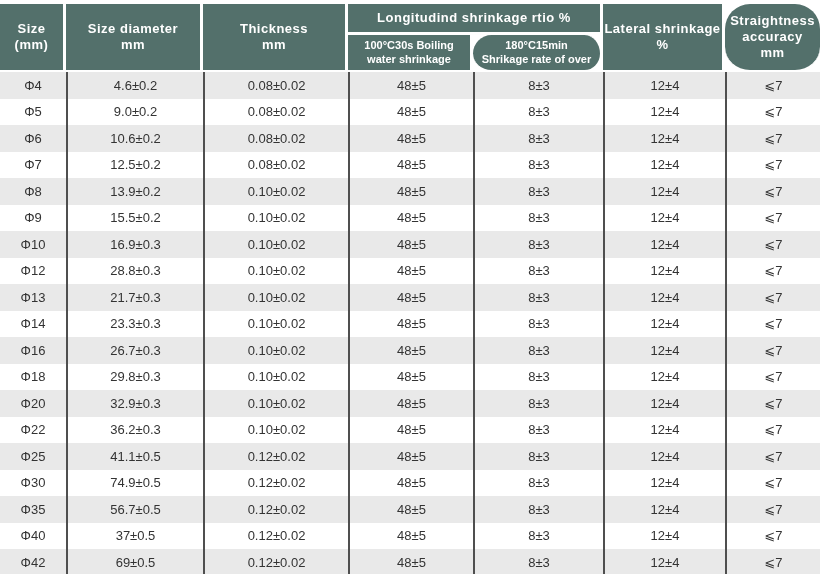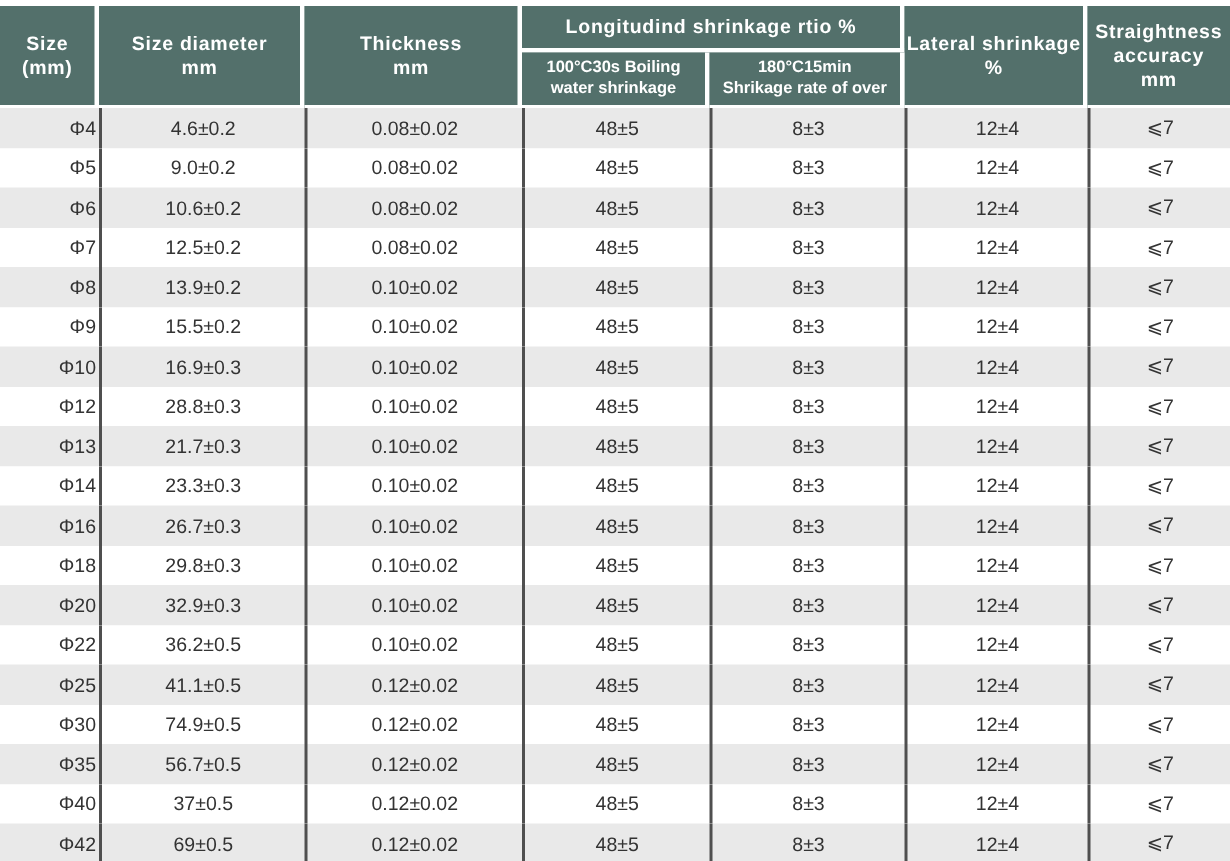--- a/index.html
+++ b/index.html
@@ -35,36 +35,36 @@
     font-size:13px;
     letter-spacing:0.5px;
     text-align:center;
     vertical-align:middle;
     white-space:pre-line;
     line-height:1.25;
     padding:2px 1px;
     border-right:3px solid var(--gap);
     border-bottom:2px solid var(--gap);
   }
-  thead th:last-child{border-right:none;}
+  thead th:last-child{border-right:none;border-radius:25px;}
   thead th.group{border-bottom:3px solid var(--gap);}
   thead th.sub{font-size:11px;letter-spacing:0;border-bottom:2px solid var(--gap);}
   thead th.sub-last{border-right:3px solid var(--gap);}
   thead tr.h1 th{height:24px;}
   thead tr.h2 th{height:31px;}
   tbody td{
     height:26.5px;
     text-align:center;
     vertical-align:middle;
     font-size:13px;
     color:var(--body_text);
     border-left:2px solid var(--divider);
     padding:0 2px;
   }
-  tbody td:first-child{border-left:none;text-align:right;}
+  tbody td:first-child{border-left:none;}
   tbody tr:nth-child(odd) td{background:var(--row_alt_bg);}
   tbody tr:nth-child(even) td{background:var(--row_bg);}
 </style>
 </head>
 <body>
 
 <div class="table-wrap">
   <table>
     <colgroup>
       <col style="width:66px">
@@ -210,21 +210,21 @@
           <td>Φ20</td>
           <td>32.9±0.3</td>
           <td>0.10±0.02</td>
           <td>48±5</td>
           <td>8±3</td>
           <td>12±4</td>
           <td>⩽7</td>
         </tr>
         <tr>
           <td>Φ22</td>
-          <td>36.2±0.5</td>
+          <td>36.2±0.3</td>
           <td>0.10±0.02</td>
           <td>48±5</td>
           <td>8±3</td>
           <td>12±4</td>
           <td>⩽7</td>
         </tr>
         <tr>
           <td>Φ25</td>
           <td>41.1±0.5</td>
           <td>0.12±0.02</td>

